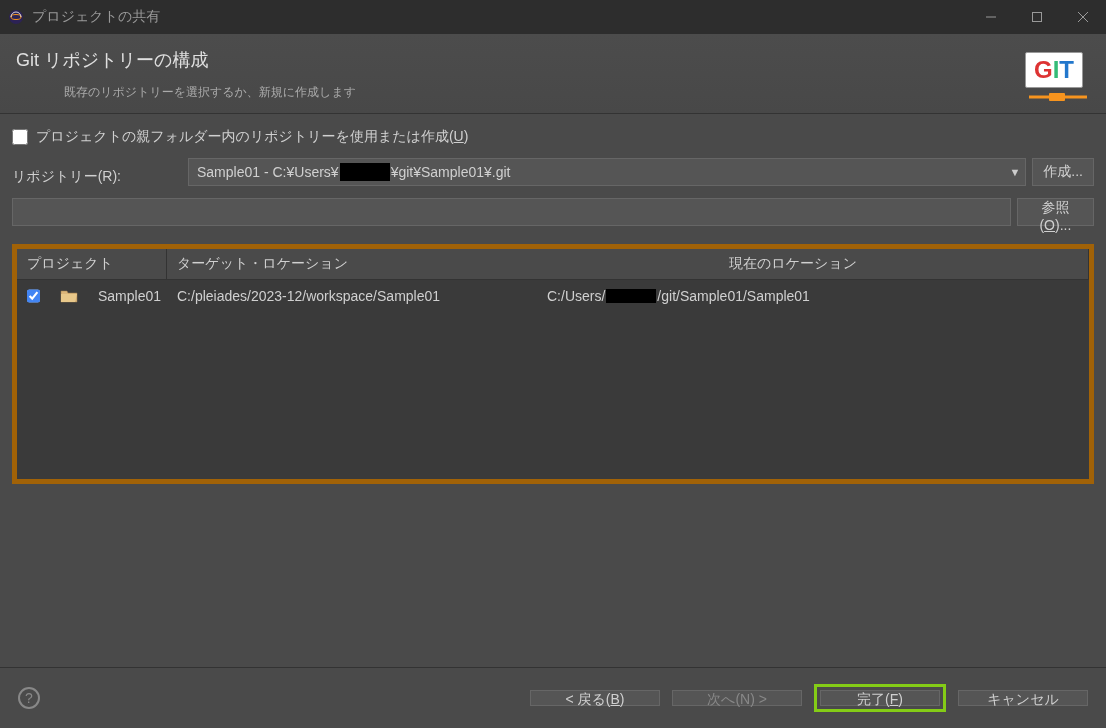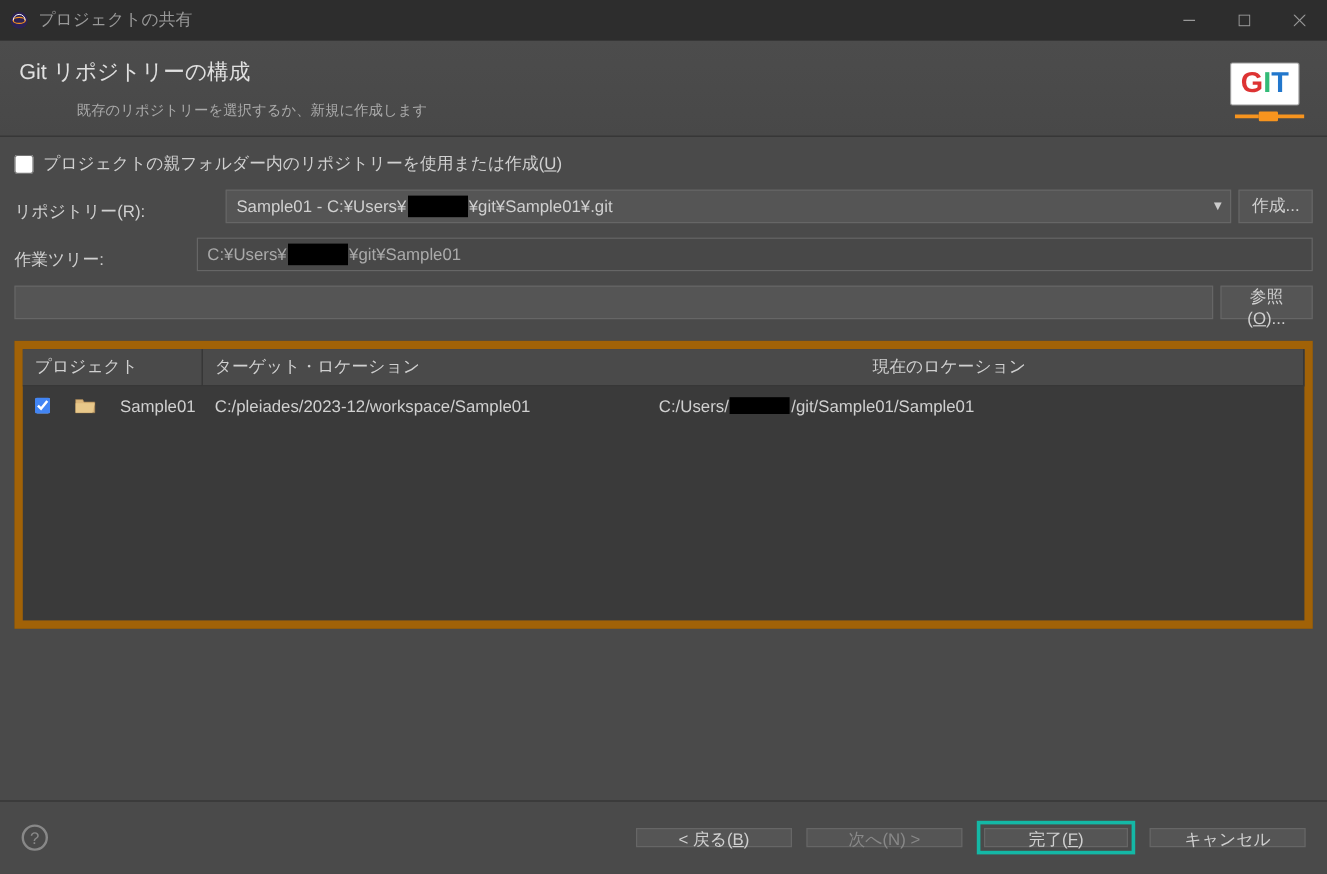--- a/index.html
+++ b/index.html
@@ -179,21 +179,21 @@
     .select-display {
       display: flex;
       align-items: center;
       width: 100%;
       height: 100%;
       white-space: nowrap;
       overflow: hidden;
     }
     
     .table-wrap {
-      border: 7px solid #a16207;
+      border: 5px solid #a16207;
       margin-top: 6px;
       height: 240px;
       display: flex;
       flex-direction: column;
       background: #3a3a3a;
     }
     .thead {
       display: flex;
       background: #4a4a4a;
       border-bottom: 1px solid #333;
@@ -267,21 +267,21 @@
       font-size: 14px;
       font-family: inherit;
       cursor: pointer;
     }
     .footer-btn .u { text-decoration: underline; }
     .footer-btn.disabled {
       color: #888;
       cursor: default;
     }
     .highlight-box {
-      border: 3px solid #14b8a6;
+      border: 3px solid #84cc16;
       padding: 3px;
       display: inline-flex;
     }
     .highlight-box .footer-btn {
       min-width: 120px;
     }
   </style>
 </head>
 <body>
 
@@ -347,30 +347,20 @@
           <span>Sample01 - C:¥Users¥</span>
             <span class="redact"></span>
             <span>¥git¥Sample01¥.git</span>
         </div>
       </div>
       <span class="chev">▼</span>
     </div>
     <button class="btn-side">作成...</button>
   </div>
 
-  <div class="form-row">
-    <div class="label">作業ツリー:</div>
-    <div class="input readonly">
-      <div class="select-display">
-        <span>C:¥Users¥</span>
-          <span class="redact"></span>
-          <span>¥git¥Sample01</span>
-      </div>
-    </div>
-  </div>
 
   <div class="form-row">
     <input class="input" type="text" value="" style="">
     <button class="btn-side">
       <span>参照(</span><span class="u">O</span><span>)...</span>
     </button>
   </div>
 
   <div class="table-wrap">
     <div class="thead">

